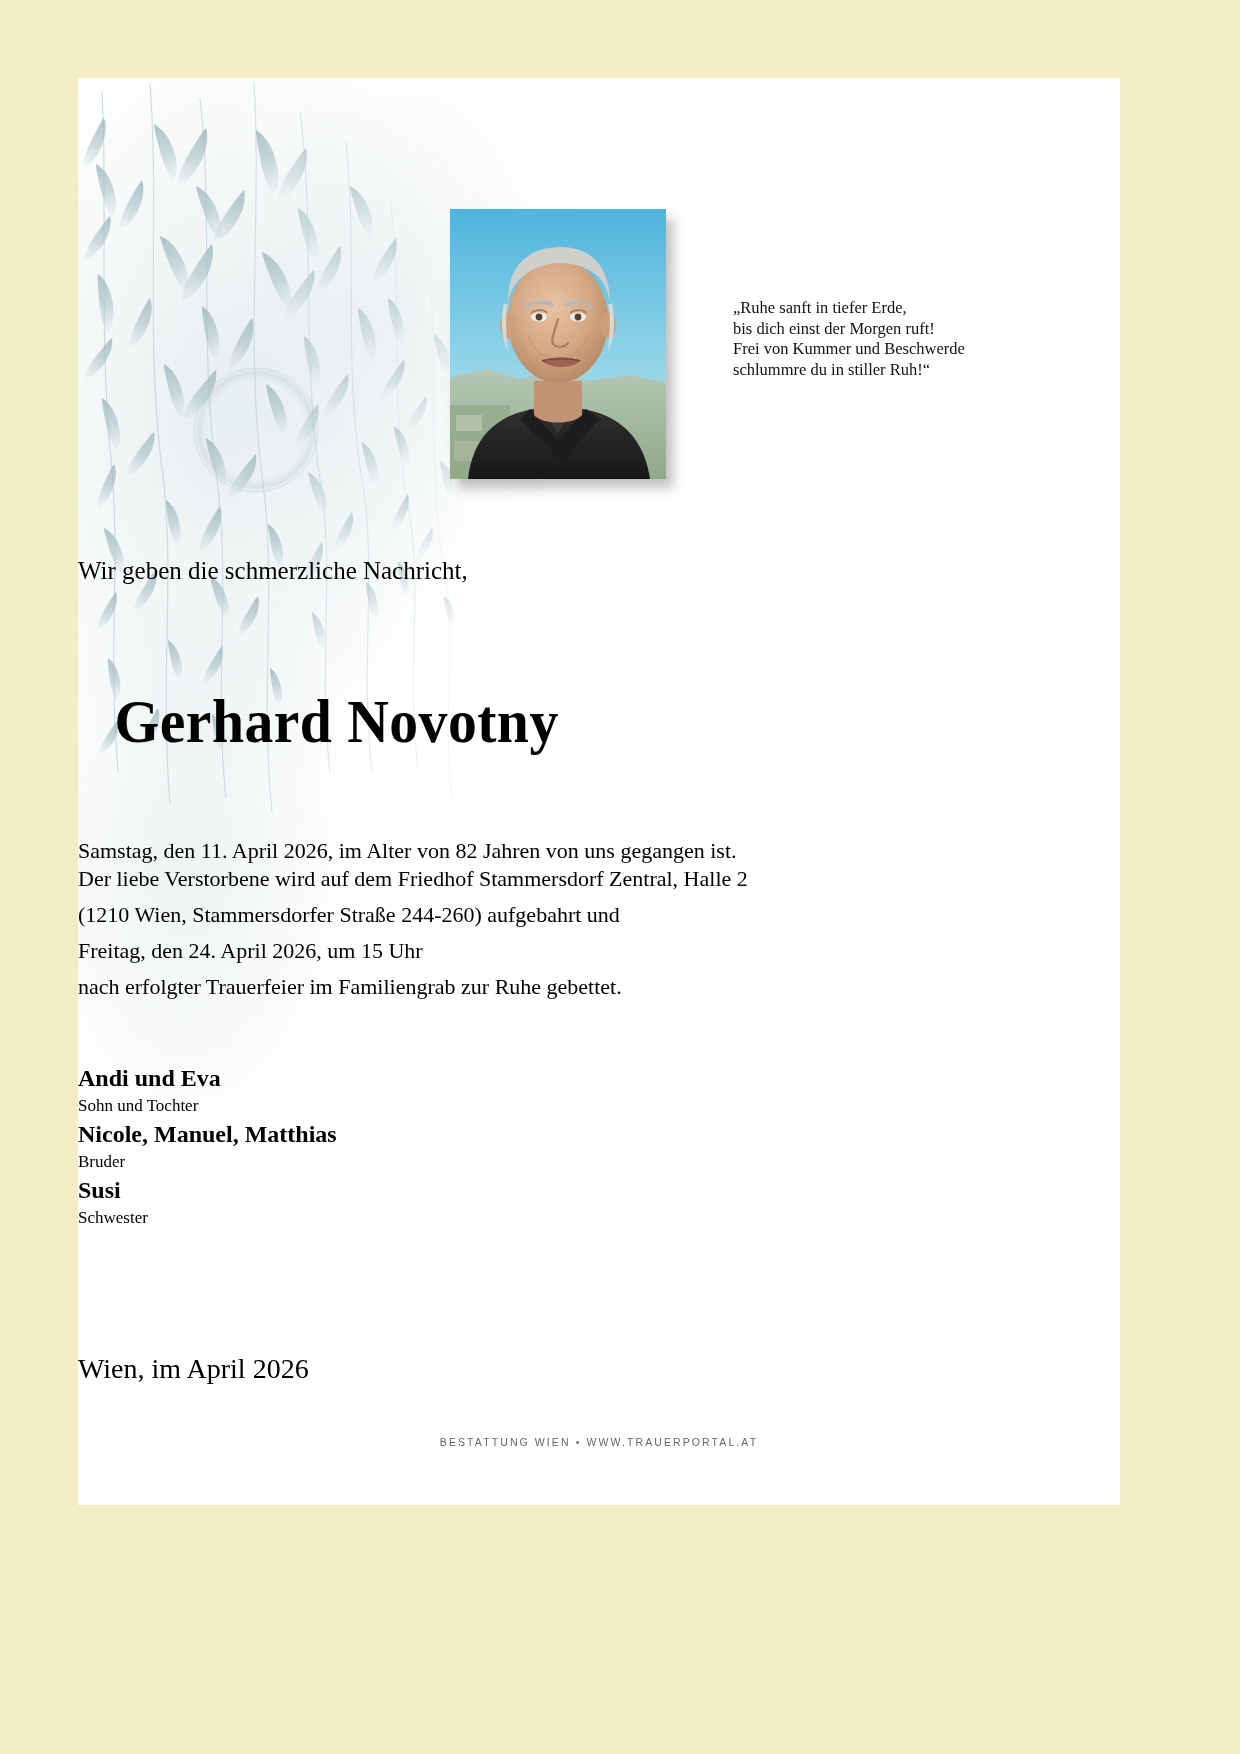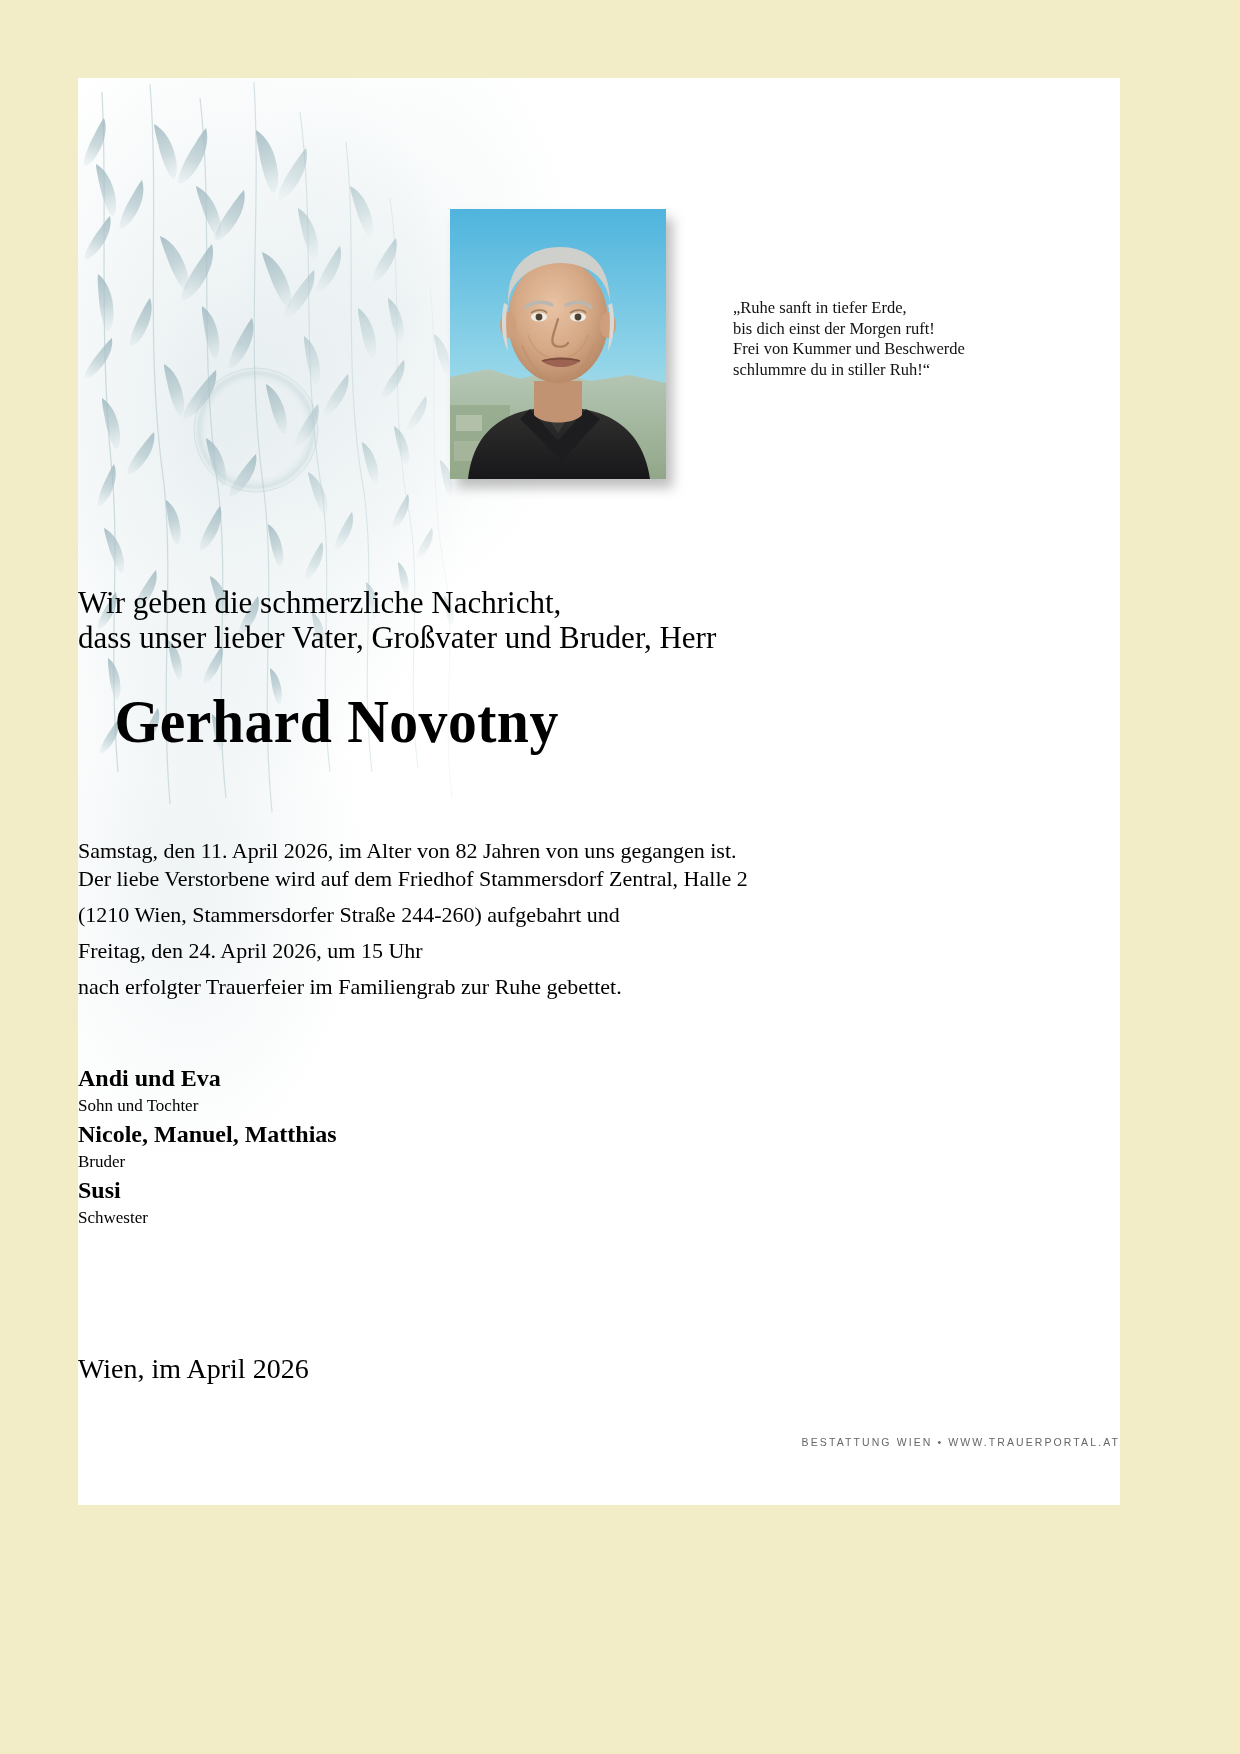--- a/index.html
+++ b/index.html
@@ -78,23 +78,23 @@
     width: 330px;
     font-size: 16.5px;
     line-height: 20.5px;
     color: #111;
     white-space: nowrap;
   }
 
   .intro {
     position: absolute;
     left: 0;
-    top: 507px;
-    width: 1042px;
-    font-size: 31px;
+    top: 475px;
+    width: 1042px;
+    font-size: 25px;
     line-height: 35px;
   }
 
   .name {
     position: absolute;
     left: 0;
     top: 608px;
     width: 1042px;
     font-family: "Liberation Serif", serif;
     font-weight: bold;
@@ -145,21 +145,21 @@
     top: 1275px;
     width: 1042px;
     font-size: 28px;
   }
 
   .footer {
     position: absolute;
     left: 0;
     top: 1358px;
     width: 1042px;
-    text-align: right;
+    text-align: center;
     font-family: "Liberation Sans", sans-serif;
     font-size: 10.5px;
     letter-spacing: 2.1px;
     color: #666;
   }
 </style>
 </head>
 <body>
 
 <div class="page">
@@ -369,21 +369,20 @@
 
   <div class="verse">
     <div>„Ruhe sanft in tiefer Erde,</div>
     <div>bis dich einst der Morgen ruft!</div>
     <div>Frei von Kummer und Beschwerde</div>
     <div>schlummre du in stiller Ruh!“</div>
   </div>
 
   <div class="intro">
     <div>Wir geben die schmerzliche Nachricht,</div>
-    <div>dass unser lieber Vater, Großvater und Bruder, Herr</div>
   </div>
 
   <div class="name">Gerhard Novotny</div>
 
   <div class="when">Samstag, den 11. April 2026, im Alter von 82 Jahren von uns gegangen ist.</div>
 
   <div class="where">
     <div>Der liebe Verstorbene wird auf dem Friedhof Stammersdorf Zentral, Halle 2</div>
     <div>(1210 Wien, Stammersdorfer Straße 244-260) aufgebahrt und</div>
     <div>Freitag, den 24. April 2026, um 15 Uhr</div>

